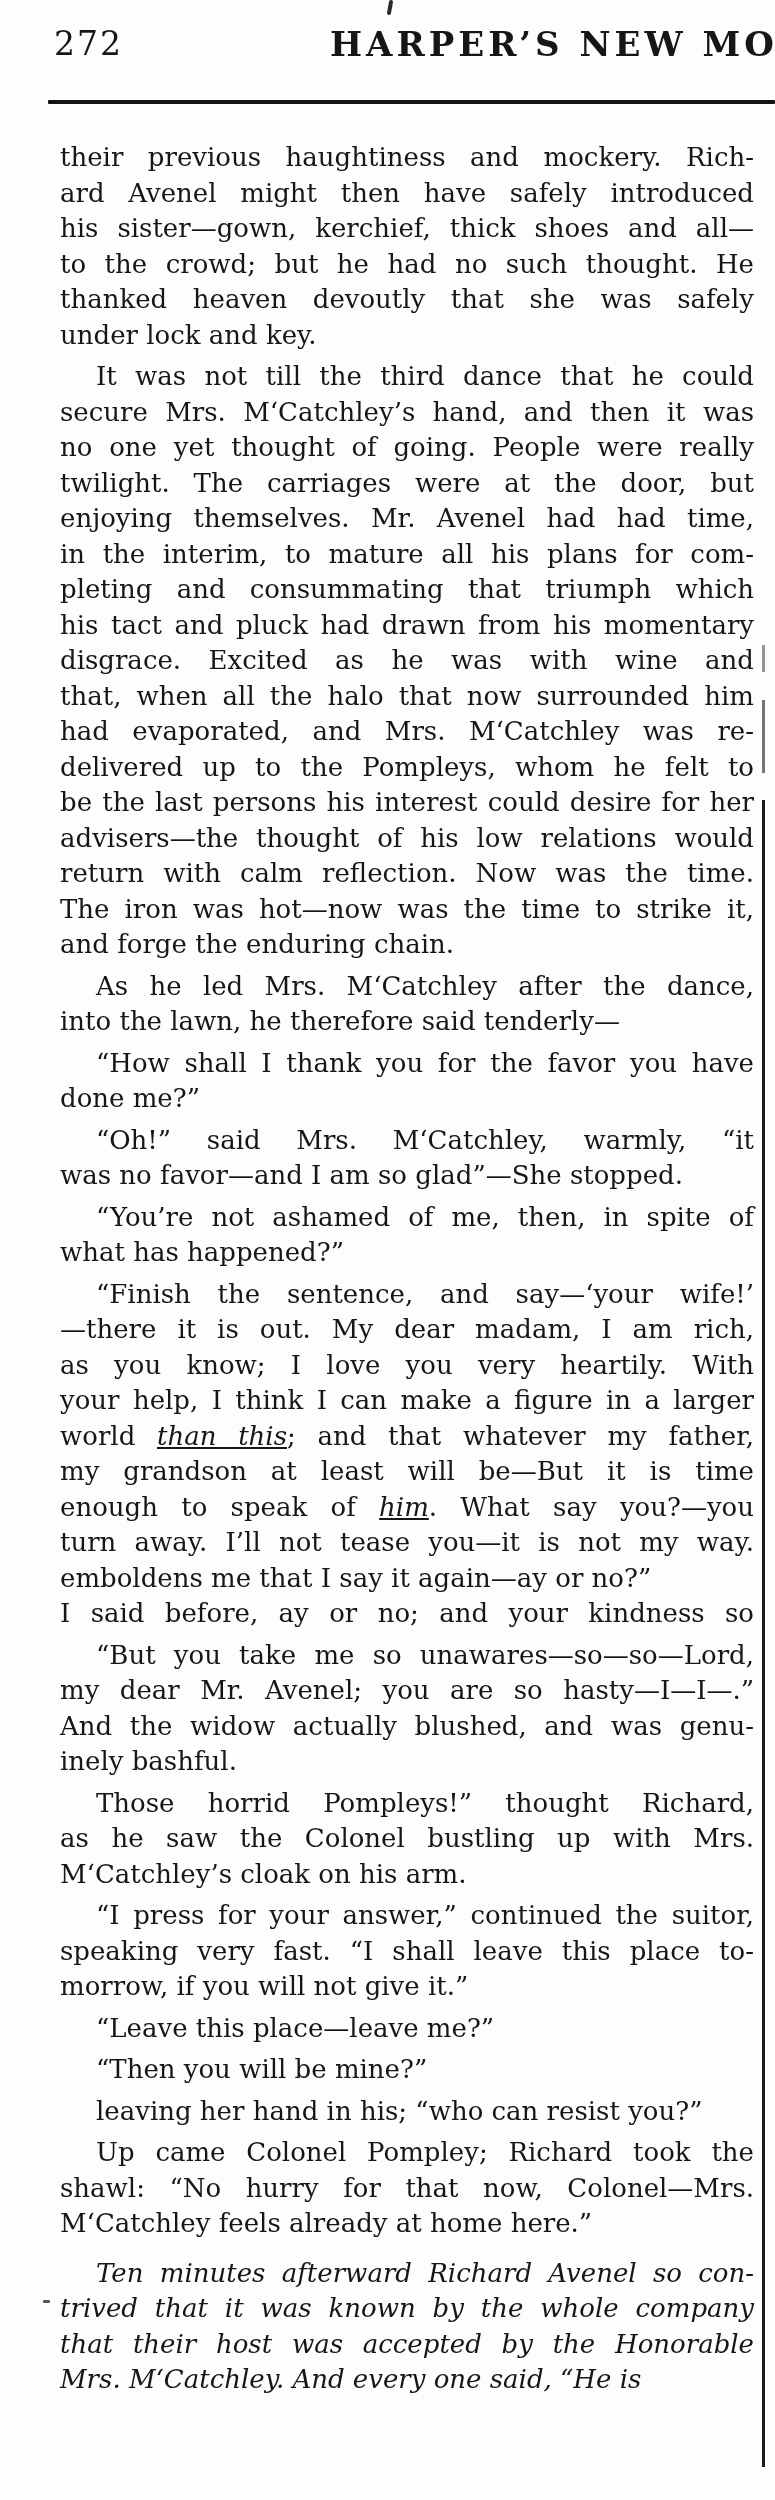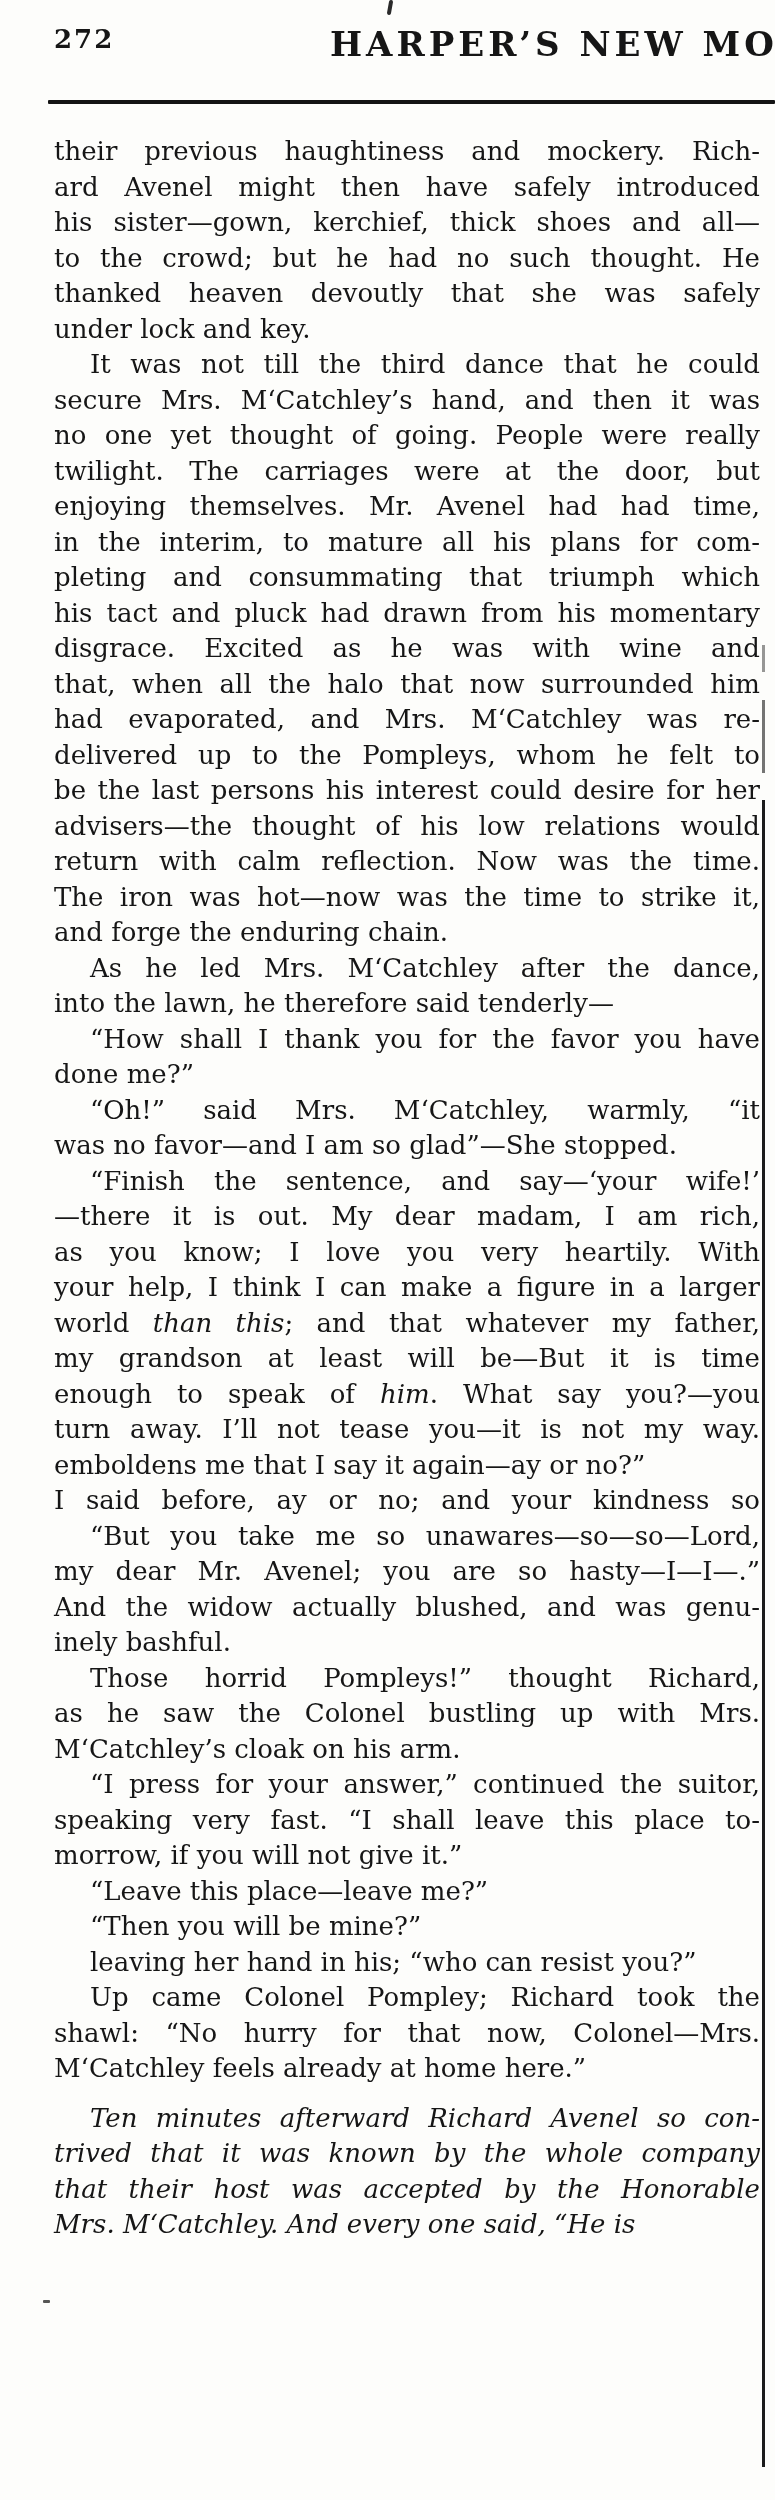--- a/index.html
+++ b/index.html
@@ -9,22 +9,22 @@
     height: 2500px;
     background: #fdfdfb;
     overflow: hidden;
     font-family: "DejaVu Serif", "Liberation Serif", serif;
     color: #161616;
   }
   .page-number {
     position: absolute;
     left: 54px;
     top: 24px;
-    font-size: 26px;
-    font-weight: bold;
+    font-size: 33px;
+    font-weight: normal;
     letter-spacing: 2px;
   }
   .masthead {
     position: absolute;
     left: 330px;
     top: 24px;
     font-size: 34px;
     font-weight: bold;
     letter-spacing: 4px;
     white-space: nowrap;
@@ -52,29 +52,29 @@
       #1b1b1b 8.5%, #1b1b1b 100%);
   }
   .body-text {
     position: absolute;
     left: 54px;
     top: 134px;
     width: 706px;
     font-size: 26px;
     line-height: 35.5px;
   }
-  .para { margin: 0; }
+  .para { margin: 6px; }
   .para.space-before { margin-top: 14px; font-style: italic; }
   .para.indent .line:first-child { text-indent: 36px; }
   .line {
     text-align: justify;
     text-align-last: justify;
   }
   .line.last { text-align-last: left; }
-  .line i { font-style: italic; }
+  .line i { font-style: italic; text-decoration: underline; }
   .ink-speck { position: absolute; background: #2a2a2a; }
   .speck-top { left: 388px; top: 0px; width: 4px; height: 15px; transform: rotate(10deg); border-radius: 2px; }
   .speck-left { left: 43px; top: 2300px; width: 7px; height: 3px; border-radius: 1px; opacity: 0.8; }
 </style>
 </head>
 <body>
 
 <div class="page">
   <div class="ink-speck speck-top"></div>
   <div class="ink-speck speck-left"></div>
@@ -121,20 +121,24 @@
       </div>
       <div class="para indent">
         <div class="line"><span>“How shall I thank you for the favor you have</span></div>
         <div class="line last"><span>done me?”</span></div>
       </div>
       <div class="para indent">
         <div class="line"><span>“Oh!” said Mrs. M‘Catchley, warmly, “it</span></div>
         <div class="line last"><span>was no favor—and I am so glad”—She stopped.</span></div>
       </div>
       <div class="para indent">
+        <div class="line"><span>“You’re not ashamed of me, then, in spite of</span></div>
+        <div class="line last"><span>what has happened?”</span></div>
+      </div>
+      <div class="para indent">
         <div class="line"><span>“Finish the sentence, and say—‘your wife!’</span></div>
         <div class="line"><span>—there it is out. My dear madam, I am rich,</span></div>
         <div class="line"><span>as you know; I love you very heartily. With</span></div>
         <div class="line"><span>your help, I think I can make a figure in a larger</span></div>
         <div class="line"><span>world </span><i>than this</i><span>; and that whatever my father,</span></div>
         <div class="line"><span>my grandson at least will be—But it is time</span></div>
         <div class="line"><span>enough to speak of </span><i>him</i><span>. What say you?—you</span></div>
         <div class="line"><span>turn away. I’ll not tease you—it is not my way.</span></div>
         <div class="line last"><span>emboldens me that I say it again—ay or no?”</span></div>
         <div class="line"><span>I said before, ay or no; and your kindness so</span></div>

